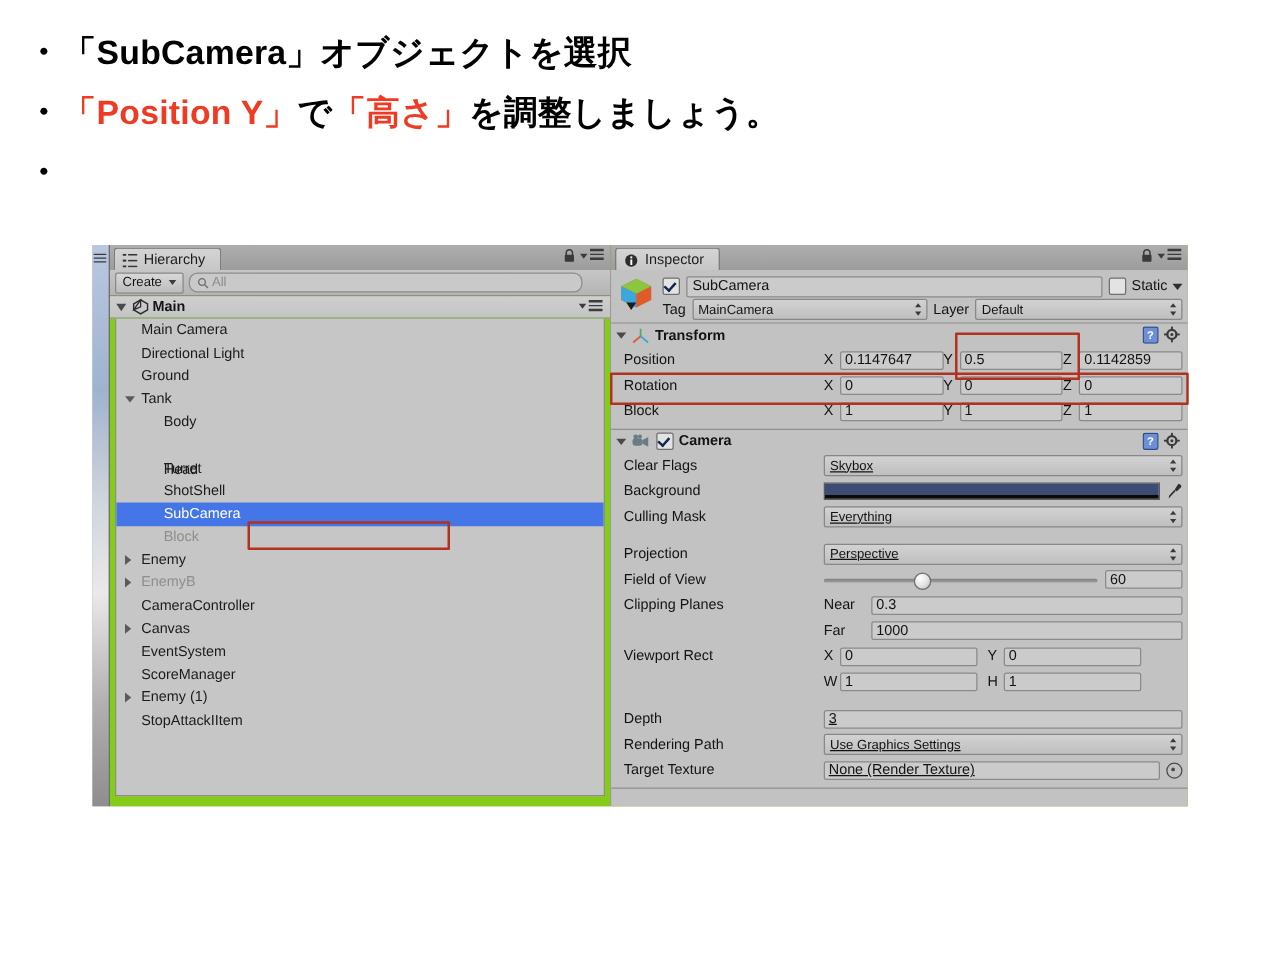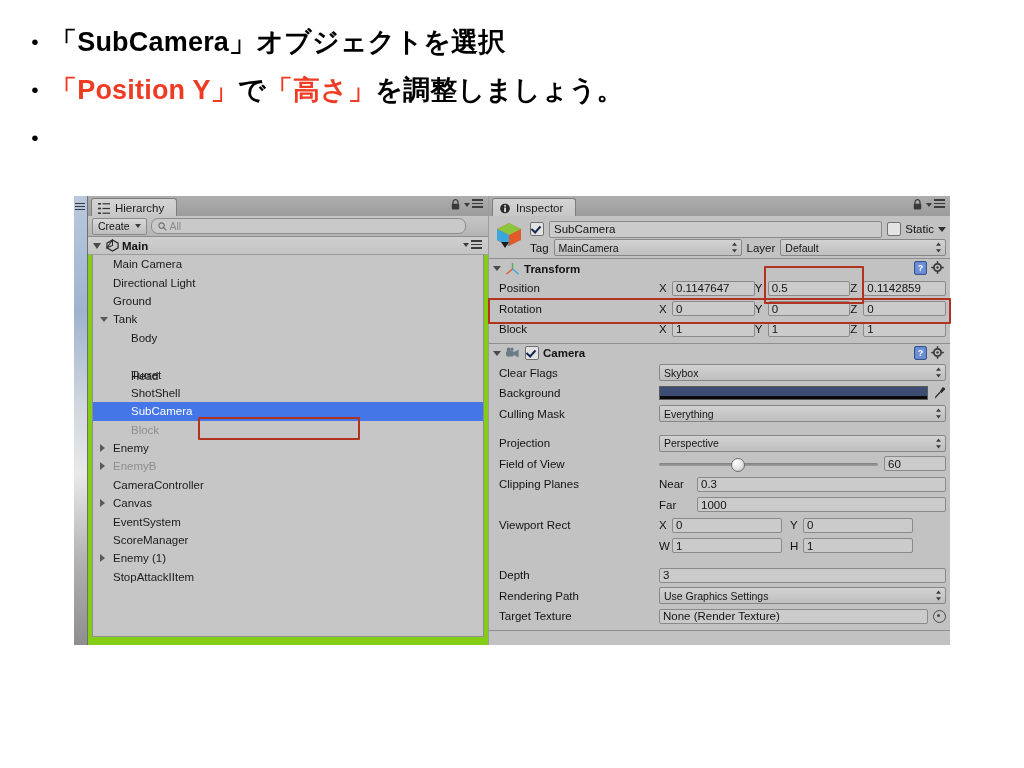--- a/index.html
+++ b/index.html
@@ -190,21 +190,21 @@
   .prop-label{width:160px;flex:0 0 160px;}
   .numfield{
     height:15px;background:#cbcbcb;border:1px solid #8a8a8a;border-radius:2px;
     display:flex;align-items:center;padding:0 3px;font-size:11.5px;box-sizing:border-box;
   }
   .axis{width:13px;flex:0 0 13px;font-size:11.5px;}
   .vec{display:flex;align-items:center;flex:1;padding-right:4px;}
   .vec .numfield{flex:1;min-width:0;}
 
   .prop-wide{display:flex;align-items:center;flex:1;padding-right:4px;}
-  .prop-wide .popup,.prop-wide .numfield{flex:1;}
+  .prop-wide .popup,.prop-wide .numfield{flex:1;text-decoration:underline;}
 
   .colorfield{
     flex:1;height:14px;border:1px solid #5c5c5c;box-sizing:border-box;
     background:linear-gradient(180deg,#3d4c72 0%,#3d4c72 78%,#0a0a0a 78%,#0a0a0a 100%);
   }
   .picker-ico{width:12px;height:14px;display:block;margin-left:6px;}
 
   .slider-wrap{flex:1;display:flex;align-items:center;padding-right:4px;gap:6px;}
   .slider{flex:1;height:14px;position:relative;}
   .slider .track{

